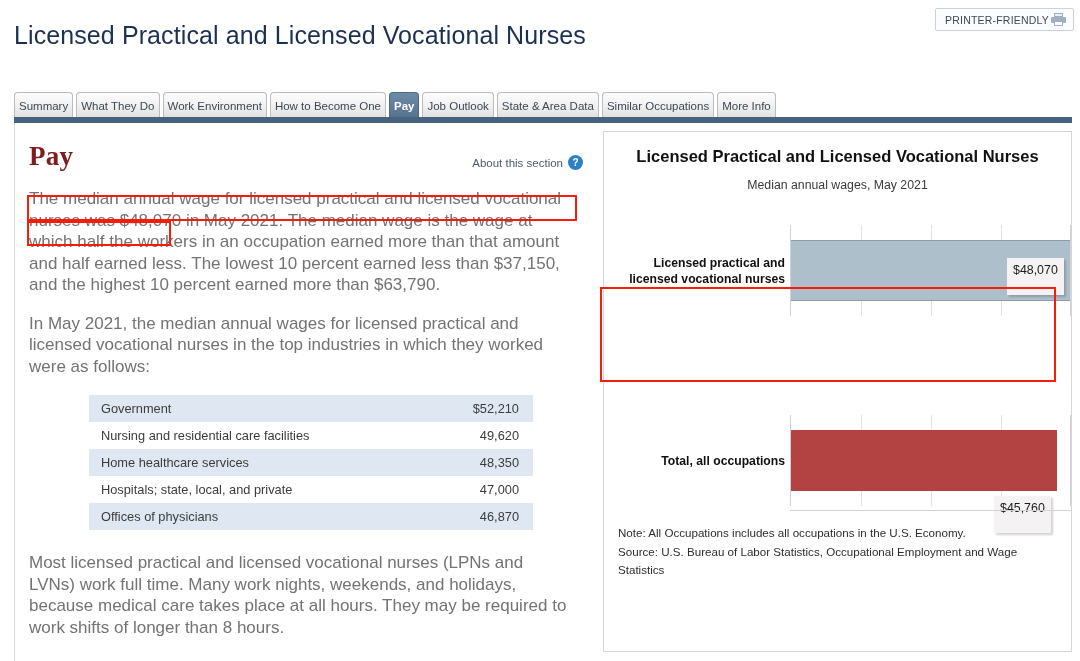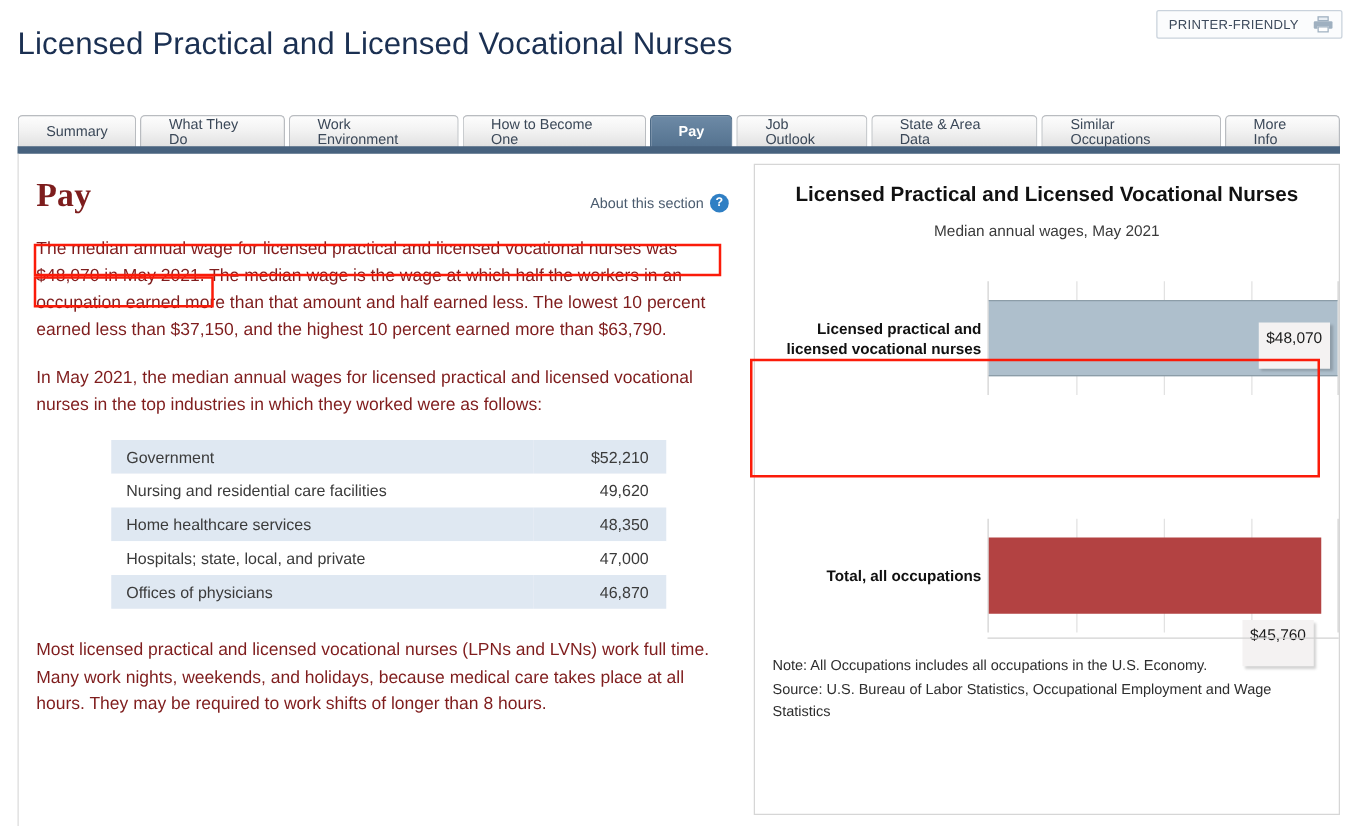--- a/index.html
+++ b/index.html
@@ -17,36 +17,36 @@
   .page-title {
     position: absolute; left: 14px; top: 2px; width: 620px;
     font-size: 25px; line-height: 32px; font-weight: 400;
     color: #1b3052; letter-spacing: 0.1px;
   }
   .printer-btn {
     position: absolute; right: 6px; top: 8px;
     border: 1px solid #c9d2dc; background: #fbfcfd;
     padding: 4px 7px 4px 9px;
     font-size: 10.5px; color: #3d4a5c; letter-spacing: .2px;
-    display: flex; align-items: center; gap: 12px;
+    display: flex; align-items: center; gap: 2px;
     border-radius: 2px;
   }
   .printer-glyph { display:inline-block; width:15px; height:13px; position:relative; }
   .printer-glyph .body { position:absolute; left:0; top:4px; width:15px; height:6px; background:#9fb0c0; border-radius:1px; }
   .printer-glyph .top  { position:absolute; left:3px; top:0px; width:9px; height:4px; background:#e8eef4; border:1px solid #9fb0c0; }
   .printer-glyph .out  { position:absolute; left:3px; top:8px; width:9px; height:5px; background:#ffffff; border:1px solid #9fb0c0; }
 
   
   .tabbar {
     position: absolute; left: 14px; top: 90px; width: 1058px; height: 29px;
     display: flex; align-items: flex-end; gap: 3px;
   }
   .tab {
     height: 27px; display:flex; align-items:center; justify-content:center;
-    padding: 0 22px;
+    padding: 0 4px;
     font-size: 11.5px; color: #3b4858;
     background: linear-gradient(to bottom,#fdfdfd 0%,#f2f2f2 45%,#dfdfdf 100%);
     border: 1px solid #b9bcc0; border-bottom: none;
     border-radius: 4px 4px 0 0;
   }
   .tab.active {
     background: linear-gradient(to bottom,#6d8aa6 0%,#53718e 100%);
     color: #ffffff; font-weight: bold; border-color: #4d6a86;
   }
   .tab-underline {
@@ -72,21 +72,21 @@
     position:absolute; right:6px; top:32px;
     font-size: 11.5px; color: #4a5b6e;
     display:flex; align-items:center; gap:5px;
   }
   .help-circle {
     width:15px; height:15px; border-radius:50%;
     background:#2f7fc4; color:#fff; font-size:10px; font-weight:bold;
     display:flex; align-items:center; justify-content:center;
   }
   .para {
-    font-size: 14px; line-height: 21.5px; color: #7f1d1d;
+    font-size: 17px; line-height: 21.5px; color: #737373;
     margin: 0; padding: 0;
   }
   #p1 { margin-top: 16px; }
   #p2 { margin-top: 17px; }
   #p4 { margin-top: 22px; }
 
   
   .hl {
     position:absolute; border: 2.5px solid #fb1b09; pointer-events:none;
   }

